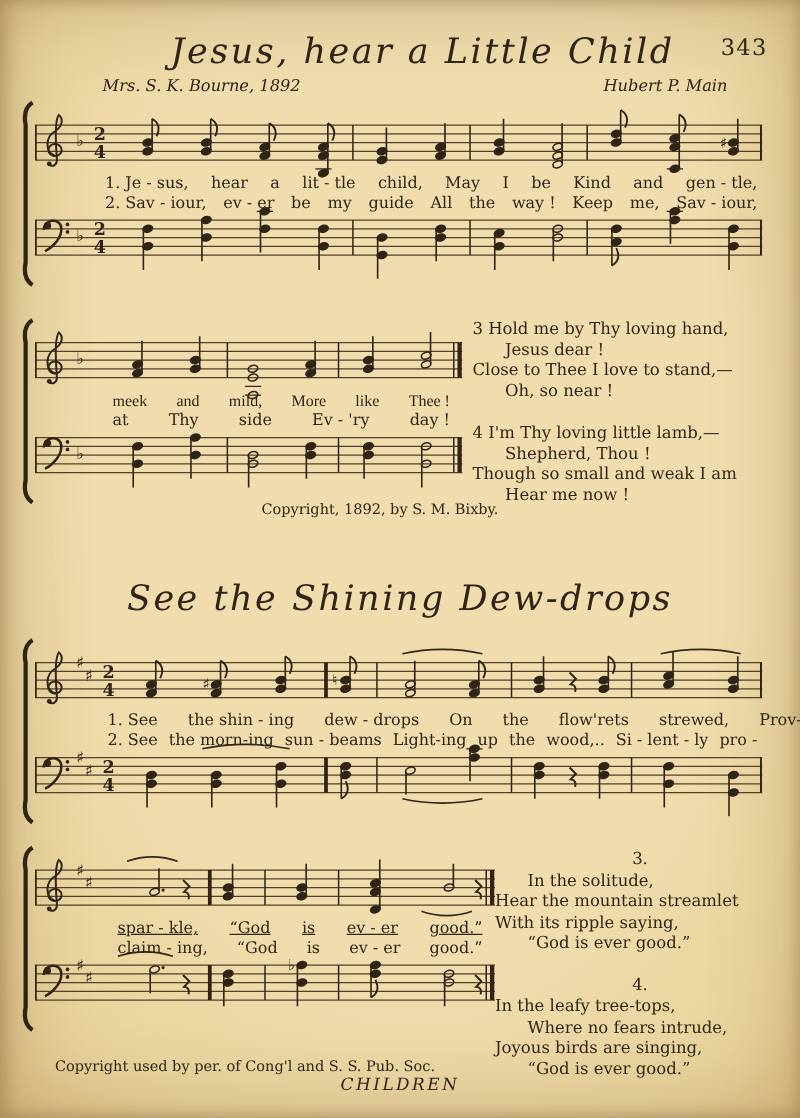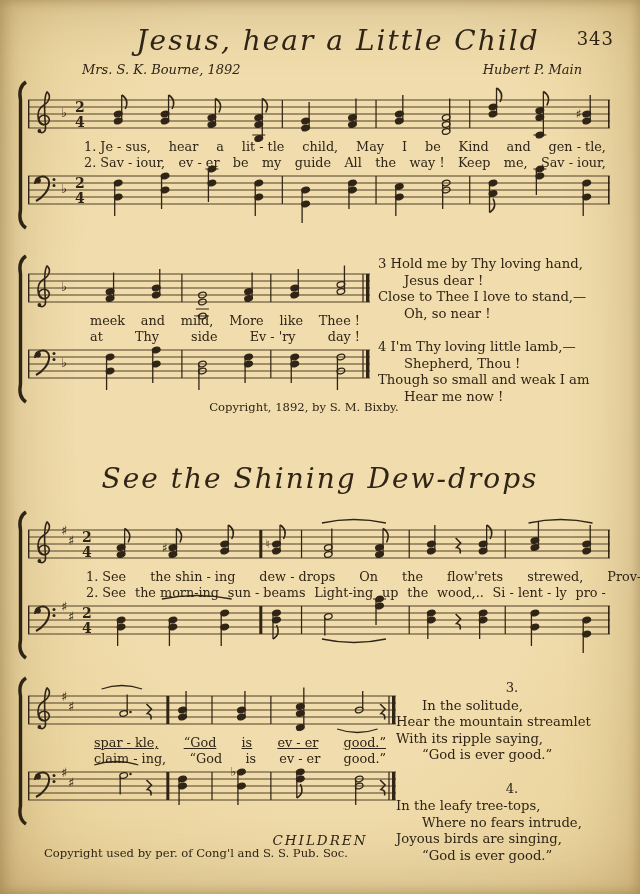--- a/index.html
+++ b/index.html
@@ -21,21 +21,21 @@
   .lyric-row{display:flex;justify-content:space-between;font-size:12.8px;line-height:16px;white-space:nowrap;align-items:flex-end;}
   .verses{position:absolute;font-size:13.2px;line-height:16.5px;}
   .v1{left:378px;top:256px;width:238px;}
   .v2{left:396px;top:680px;width:232px;}
   .verse{margin-bottom:17px;}
   .v-num{text-align:center;margin-bottom:1px;}
   .v-line.ind{margin-left:26px;}
   .copyright{position:absolute;font-size:11.6px;}
   .c1{left:0;width:608px;text-align:center;top:400px;}
   .c2{left:44px;top:846px;}
-  .footer-label{position:absolute;left:0;width:640px;text-align:center;top:832px;font-style:italic;font-size:13.5px;letter-spacing:2px;}
+  .footer-label{position:absolute;left:0;width:640px;text-align:center;top:860px;font-style:italic;font-size:13.5px;letter-spacing:2px;}
 </style>
 </head>
 <body>
 
 <div class="page">
 
   <div class="pg-num">343</div>
 
   <div class="song-title t1">Jesus, hear a Little Child</div>
 
@@ -302,21 +302,21 @@
           <ellipse cx="266.76" cy="45" rx="3.9" ry="2.7" transform="rotate(-18 266.76 45)" fill="#2f2416" stroke="#2f2416" stroke-width="1.3"></ellipse>
           <line x1="270.26" y1="44" x2="270.26" y2="19" stroke="#2f2416" stroke-width="1.3"></line>
         </g>
         <g>
           <ellipse cx="312.93" cy="34.5" rx="3.9" ry="2.7" transform="rotate(-18 312.93 34.5)" fill="none" stroke="#2f2416" stroke-width="1.3"></ellipse>
           <ellipse cx="312.93" cy="41.5" rx="3.9" ry="2.7" transform="rotate(-18 312.93 41.5)" fill="none" stroke="#2f2416" stroke-width="1.3"></ellipse>
           <line x1="316.43" y1="40.5" x2="316.43" y2="15.5" stroke="#2f2416" stroke-width="1.3"></line>
         </g>
       </svg>
     <div class="lyrics">
-        <div class="lyric-row" style="padding-left: 62px; padding-right: 10px;">
+        <div class="lyric-row" style="padding-left: 62px; padding-right: 10px; font-family: Liberation Serif, serif;">
           <span>meek</span>
           <span>and</span>
           <span>mild,</span>
           <span>More</span>
           <span>like</span>
           <span>Thee !</span>
         </div>
         <div class="lyric-row" style="padding-left: 62px; padding-right: 10px;">
           <span>at</span>
           <span>Thy</span>

